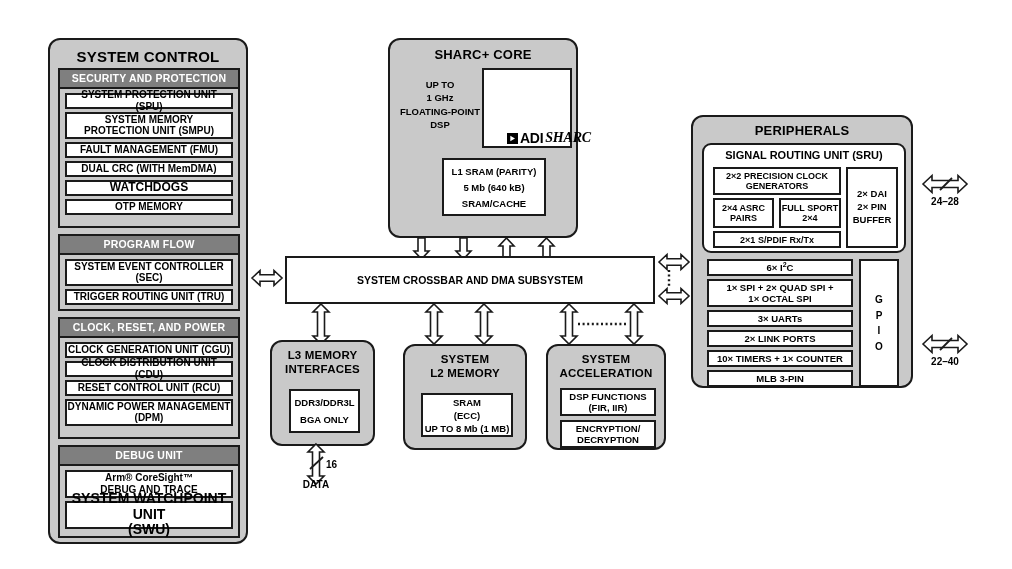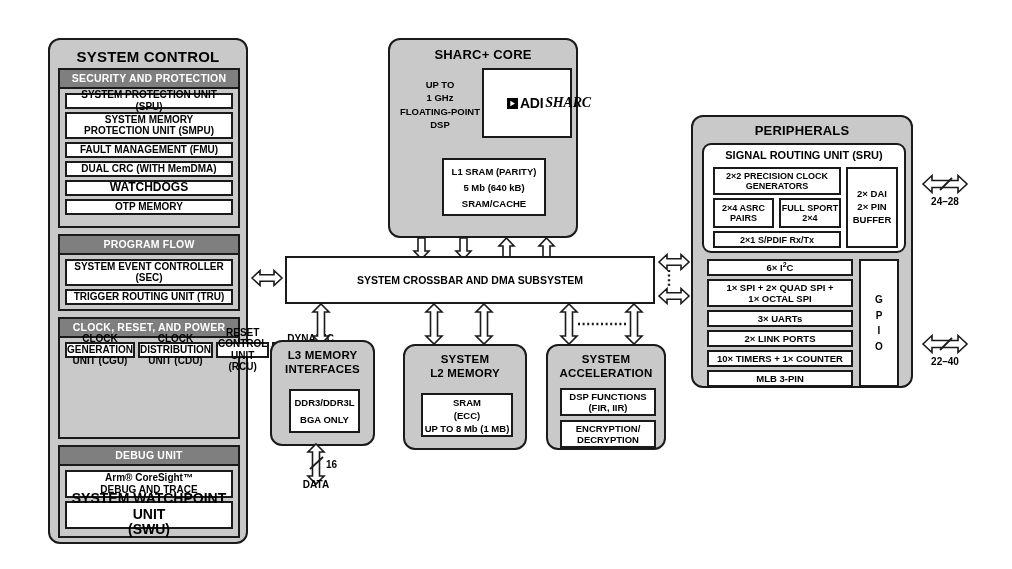--- a/index.html
+++ b/index.html
@@ -99,21 +99,21 @@
         <div class="wbox" style="height:27px; font-size:10px; white-space:pre-line;"><span>SYSTEM EVENT CONTROLLER
 (SEC)</span></div>
         <div class="wbox" style="height:16px; font-size:10px;">
             <span>TRIGGER ROUTING UNIT (TRU)</span>
           </div>
       </div>
     </div>
 
     <div class="grp" style="left:8px; top:277px; width:182px; height:122px;">
       <div class="grp-head" style="font-size:10.5px; padding:2px 0 2.5px;">CLOCK, RESET, AND POWER</div>
-      <div style="padding:4px 5px; display:flex; flex-direction:row; gap:3px;">
+      <div style="padding:4px 5px; display:flex; flex-direction:column; gap:3px;">
         <div class="wbox" style="height:16px; font-size:10px;">
             <span>CLOCK GENERATION UNIT (CGU)</span>
           </div>
         <div class="wbox" style="height:16px; font-size:10px;">
             <span>CLOCK DISTRIBUTION UNIT (CDU)</span>
           </div>
         <div class="wbox" style="height:16px; font-size:10px;">
             <span>RESET CONTROL UNIT (RCU)</span>
           </div>
         <div class="wbox" style="height:27px; font-size:10px; white-space:pre-line;"><span>DYNAMIC POWER MANAGEMENT
@@ -136,23 +136,23 @@
     <div class="card-title" style="font-size:13px; margin-top:7px;">SHARC+ CORE</div>
 
     <div style="position:absolute; left:6px; top:38px; width:88px; text-align:center;
                 font-size:9.5px; font-weight:bold; line-height:1.42; color:#000;">
       <div>UP TO</div>
       <div>1 GHz</div>
       <div>FLOATING-POINT</div>
       <div>DSP</div>
     </div>
 
-    <div style="position:absolute; left:92px; top:28px; width:90px; height:70px;
+    <div style="position:absolute; left:92px; top:28px; width:90px; height:80px;
                 background:#fff; border:2px solid #1a1a1a; display:flex;
-                align-items:center; justify-content:center;padding-left:44px;">
+                align-items:flex-end; justify-content:center;padding-left:44px;">
       <div style="display:flex; align-items:center; gap:2px;">
         <span style="width:11px; height:11px; background:#000; display:inline-flex;
                      align-items:center; justify-content:center;">
           <svg width="7" height="7" viewBox="0 0 7 7">
               <polygon points="1.3,0.8 6,3.5 1.3,6.2" fill="#fff"></polygon>
             </svg>
         </span>
         <span style="font-size:14px; font-weight:bold; letter-spacing:-0.3px;">ADI</span>
         <span style="font-family:'Liberation Serif', serif; font-style:italic; font-weight:bold;
                      font-size:14px; letter-spacing:-0.2px;">SHARC</span>

